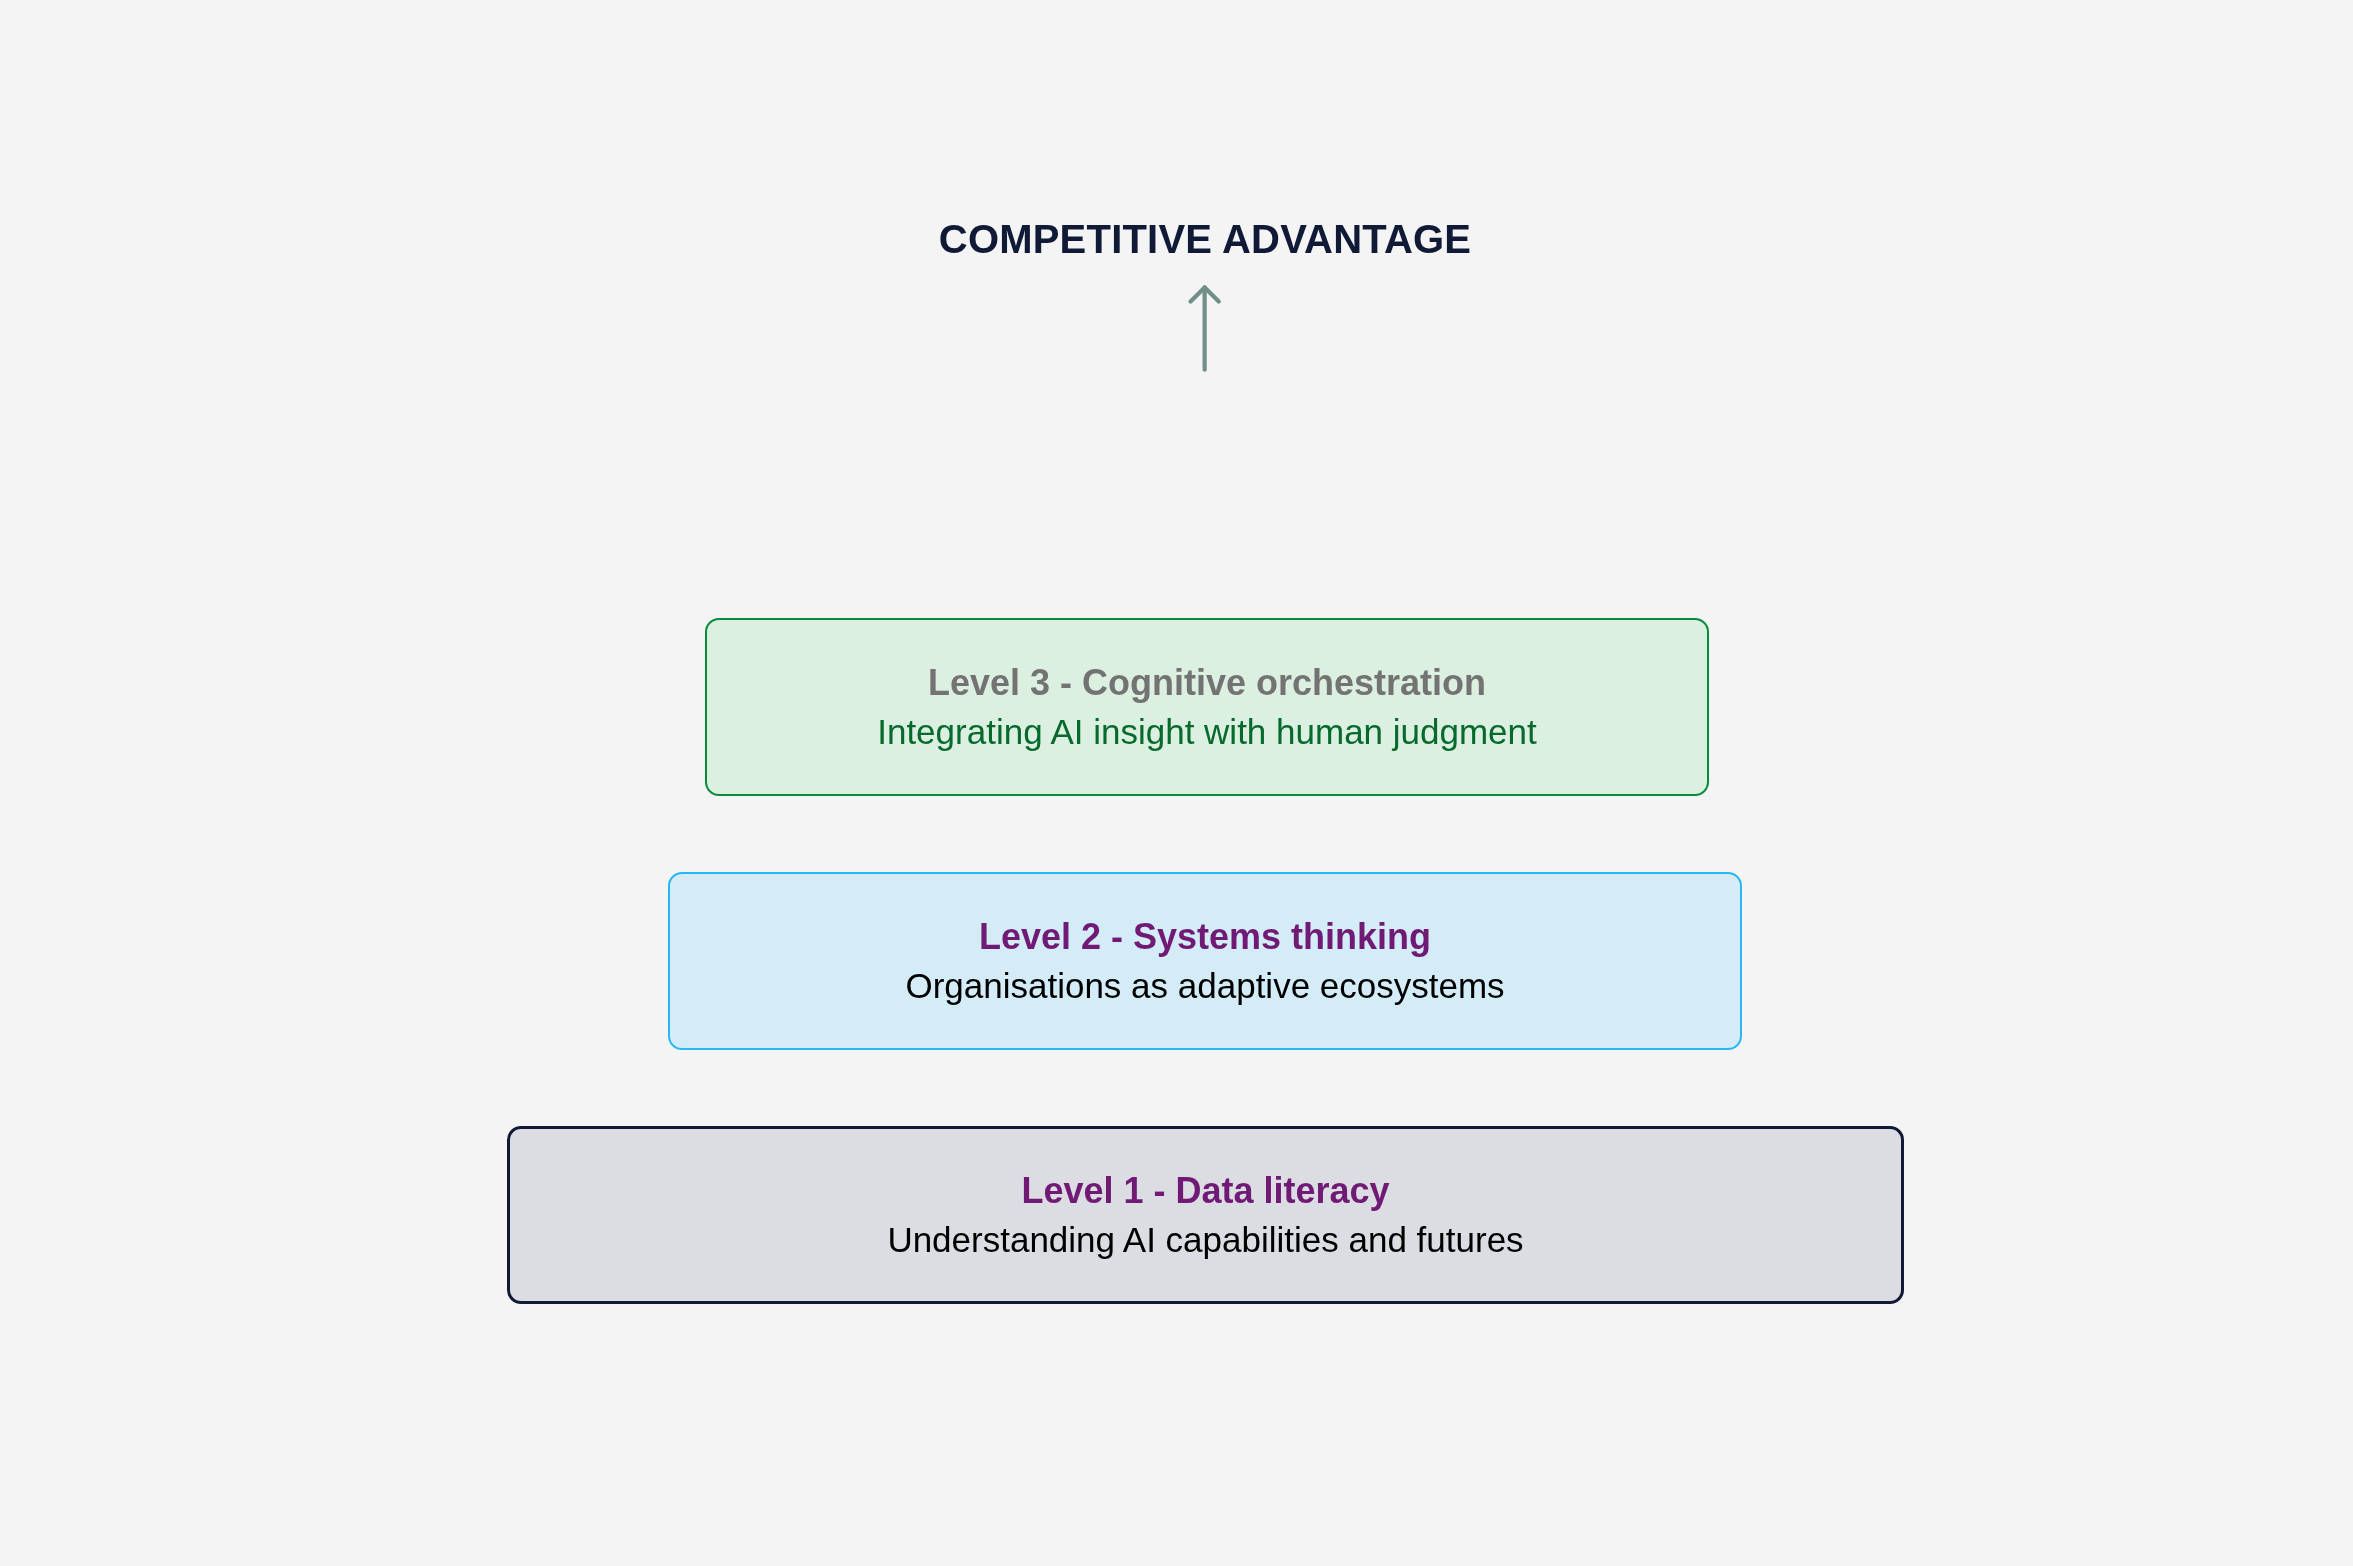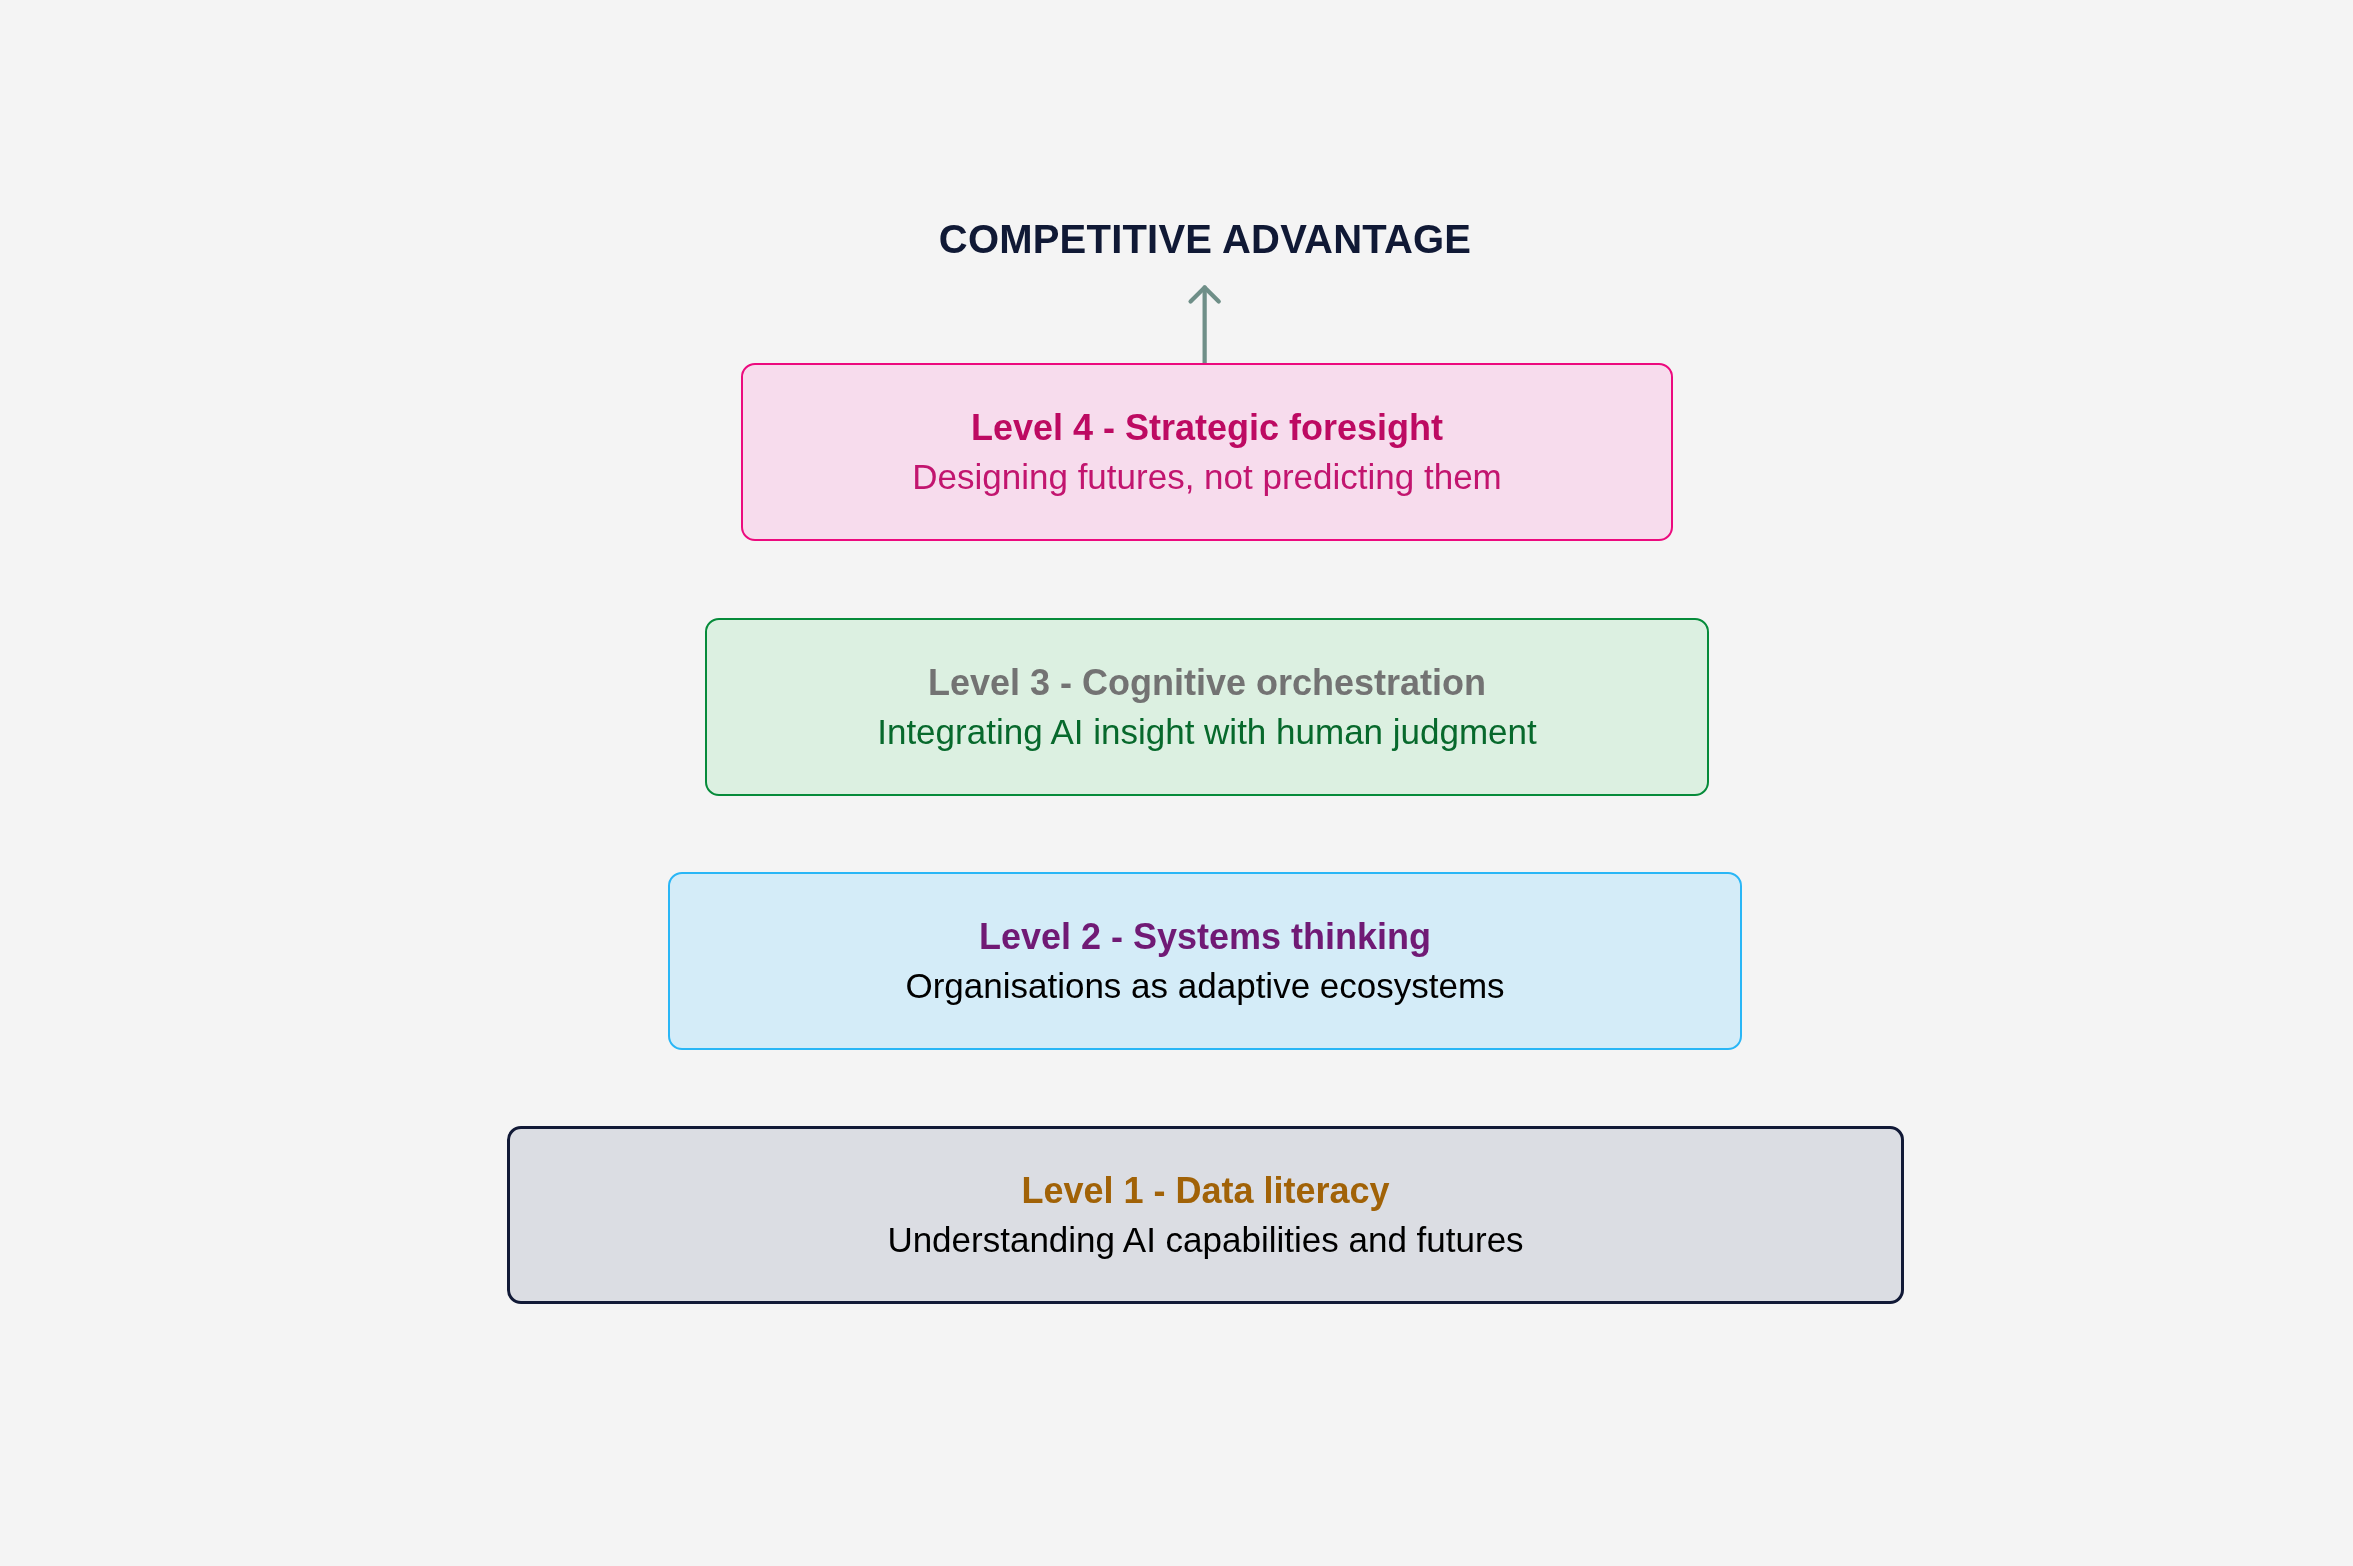--- a/index.html
+++ b/index.html
@@ -109,41 +109,37 @@
 
   
   #level-1 {
     left: 507px;
     top: 1126px;
     width: 1397px;
     height: 178px;
     background: #dbdde3;
     border: 3.3px solid #111936;
   }
-  #level-1 .level-title { color: #a16207; }
+  #level-1 .level-title { color: #701a75; }
   #level-1 .level-subtitle { color: #000000; }
 </style>
 </head>
 <body>
 
 <div id="stage">
 
   <div class="apex-title">COMPETITIVE ADVANTAGE</div>
 
   <svg class="apex-arrow" viewBox="0 0 170 200">
     <g stroke="#6f8f88" stroke-width="9" fill="none" stroke-linecap="round" stroke-linejoin="round">
       <line x1="80" y1="195" x2="80" y2="20"></line>
       <polyline points="50,50 80,20 110,50"></polyline>
     </g>
   </svg>
 
-  <div class="level-box" id="level-4">
-    <div class="level-title">Level 4 - Strategic foresight</div>
-    <div class="level-subtitle">Designing futures, not predicting them</div>
-  </div>
 
   <div class="level-box" id="level-3">
     <div class="level-title">Level 3 - Cognitive orchestration</div>
     <div class="level-subtitle">Integrating AI insight with human judgment</div>
   </div>
 
   <div class="level-box" id="level-2">
     <div class="level-title">Level 2 - Systems thinking</div>
     <div class="level-subtitle">Organisations as adaptive ecosystems</div>
   </div>

